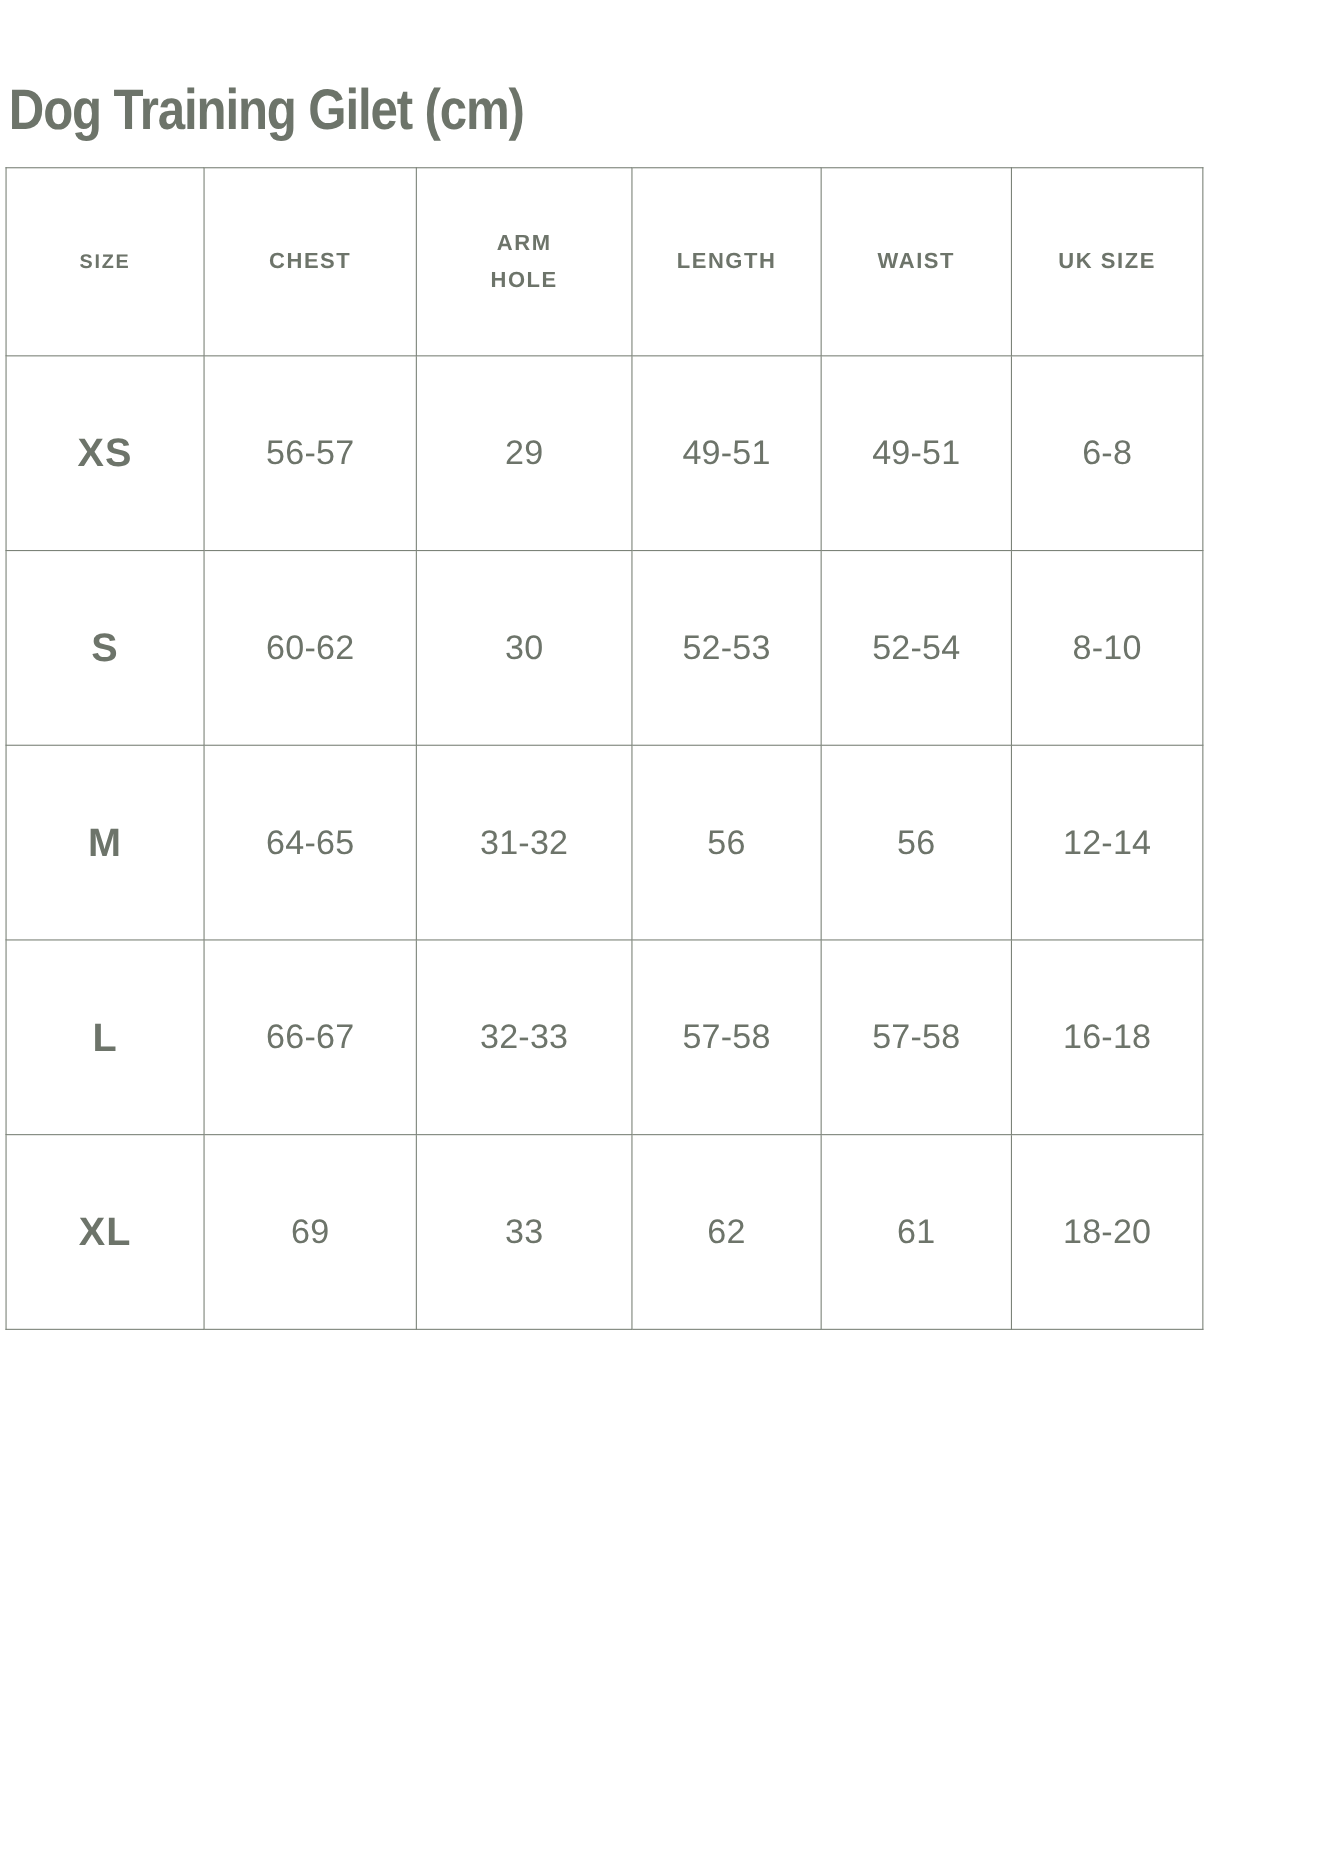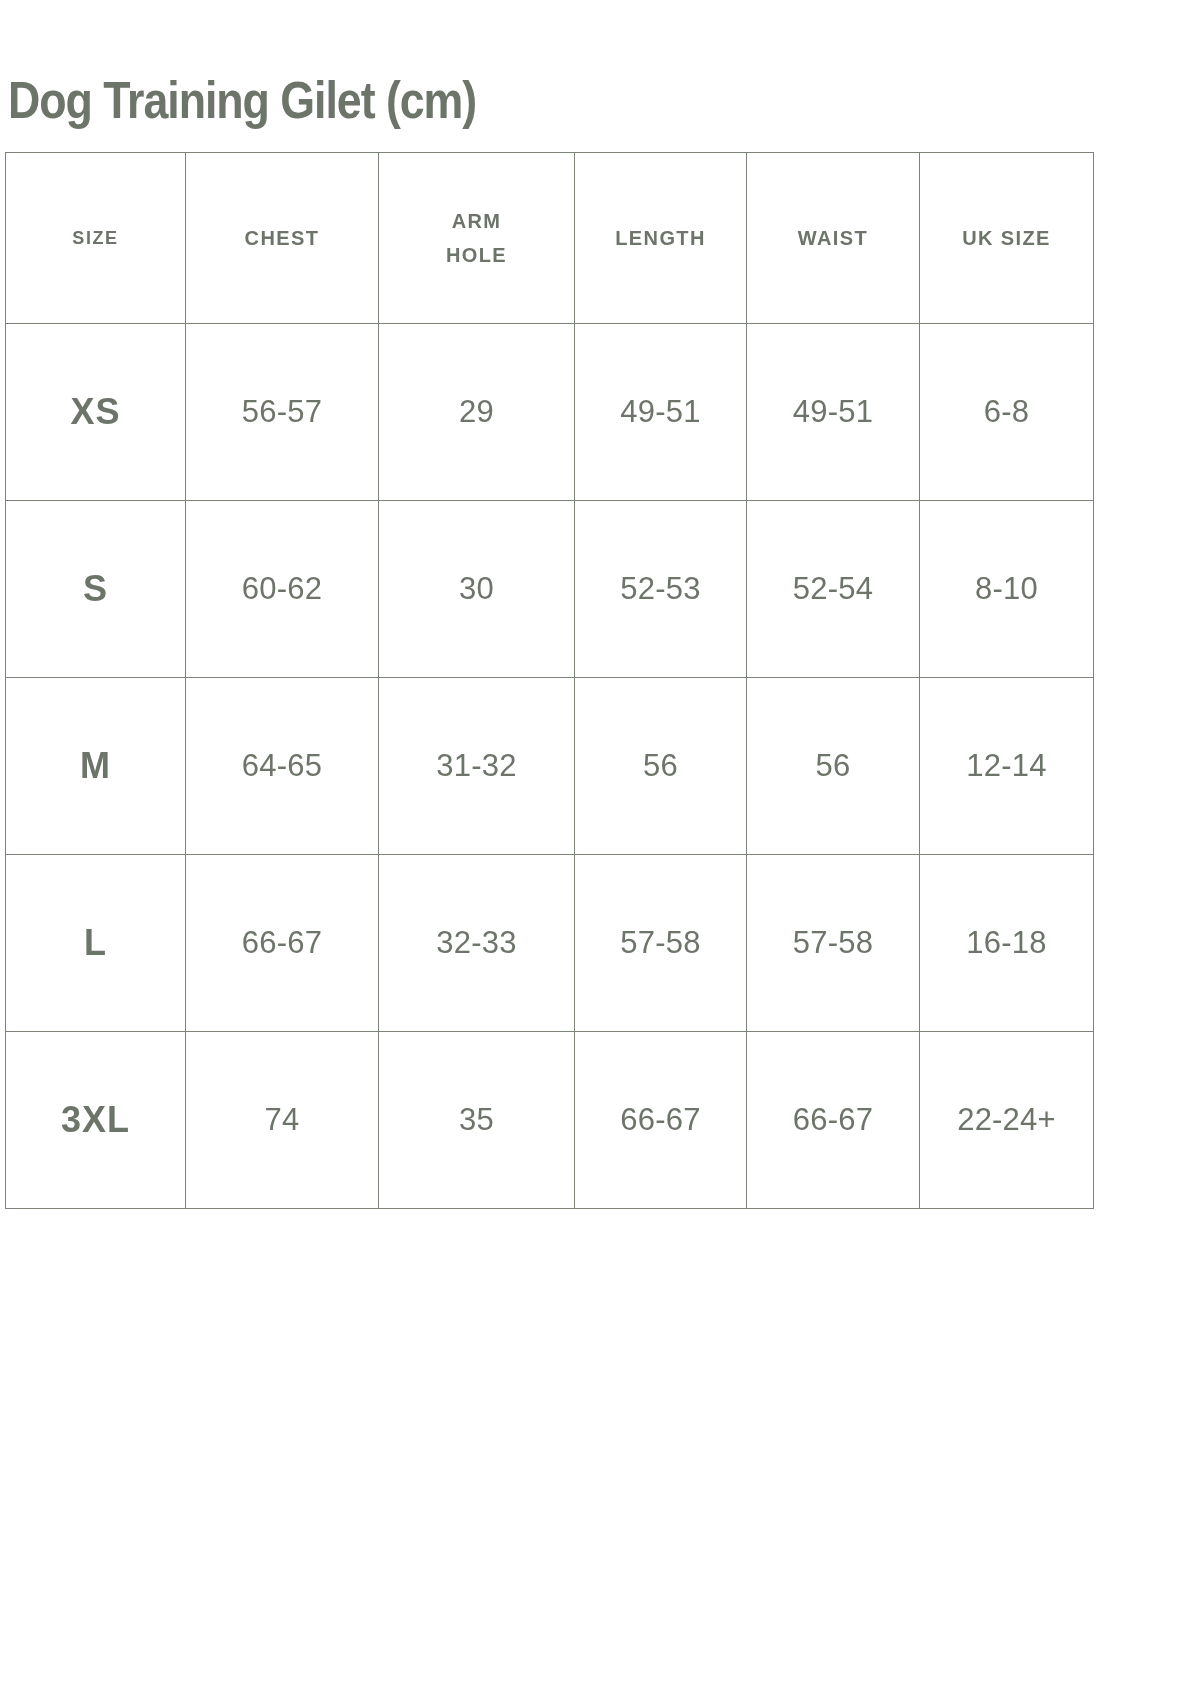--- a/index.html
+++ b/index.html
@@ -156,23 +156,23 @@
       </tr>
       <tr>
         <td class="cell-size">L</td>
         <td>66-67</td>
         <td>32-33</td>
         <td>57-58</td>
         <td>57-58</td>
         <td>16-18</td>
       </tr>
       <tr>
-        <td class="cell-size">3XL</td>
-        <td>74</td>
-        <td>35</td>
-        <td>66-67</td>
-        <td>66-67</td>
-        <td>22-24+</td>
+        <td class="cell-size">XL</td>
+        <td>69</td>
+        <td>33</td>
+        <td>62</td>
+        <td>61</td>
+        <td>18-20</td>
       </tr>
     </tbody>
   </table>
 
 </div>
 
 </body></html>

